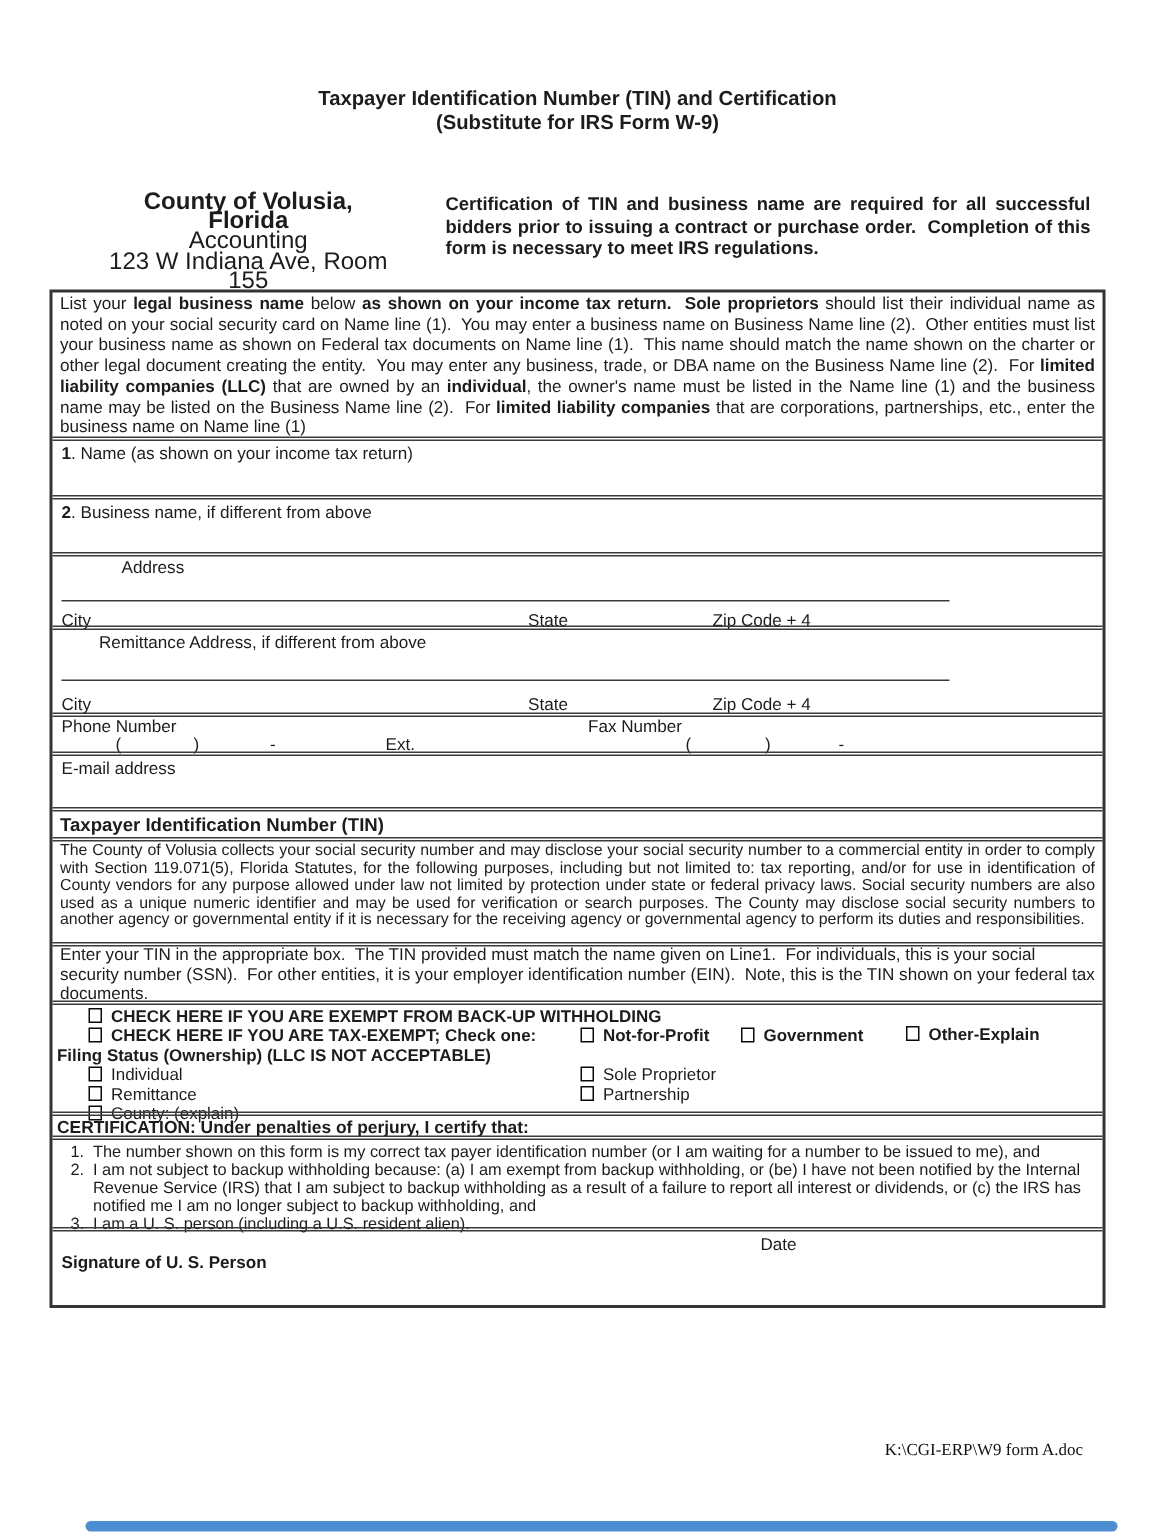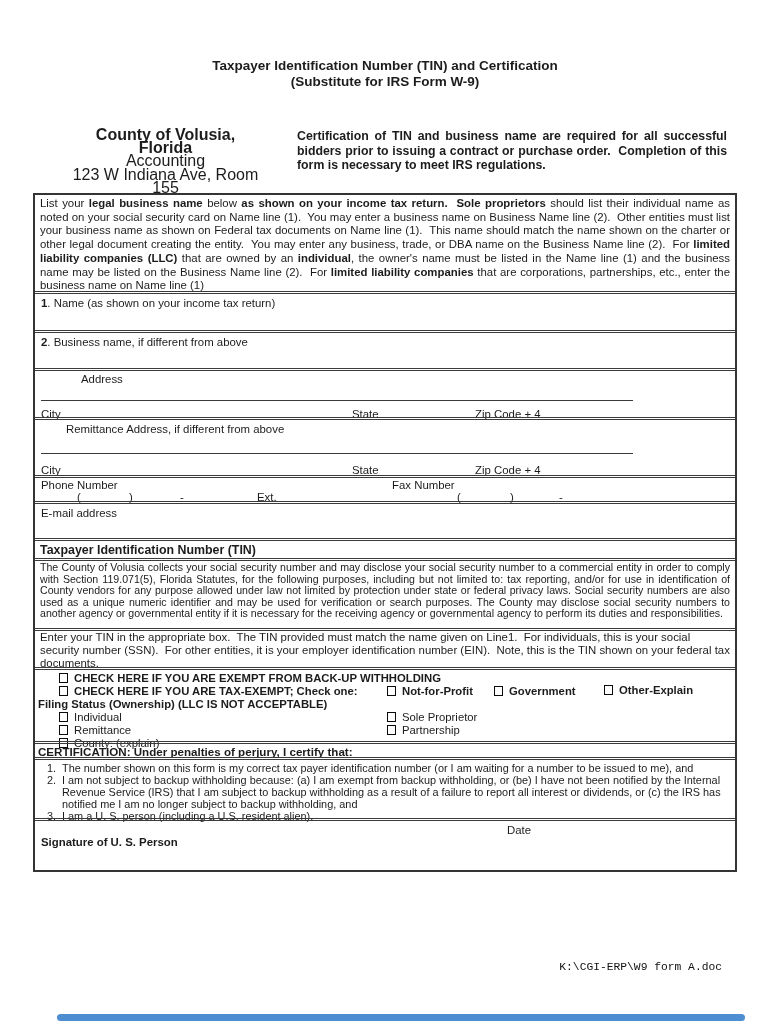--- a/index.html
+++ b/index.html
@@ -58,21 +58,21 @@
   .opt-plain { font-weight:normal; }
 
   .cert-header-text { position:absolute; top:1px; left:3px;
     font-size:11.6px; font-weight:bold; }
   .cert-items { position:absolute; top:2px; left:0; width:100%; }
   .cert-item { display:flex; font-size:10.9px; line-height:12.1px; }
   .cert-num { width:27px; padding-left:12px; flex:0 0 27px; }
   .cert-text { flex:1; padding-right:6px; }
 
   .footer-path { position:absolute; top:961px; right:48px;
-    font-family:Liberation Mono, monospace; font-size:11.3px; color:#111;margin-left:40px; }
+    font-family:Liberation Serif, serif; font-size:11.3px; color:#111;margin-left:40px; }
 
   .scrollbar { position:absolute; top:1014px; left:57px; width:688px; height:7px;
     border-radius:4px; }
 </style>
 </head>
 <body>
 
 <div class="page">
 
   <div class="doc-title">

